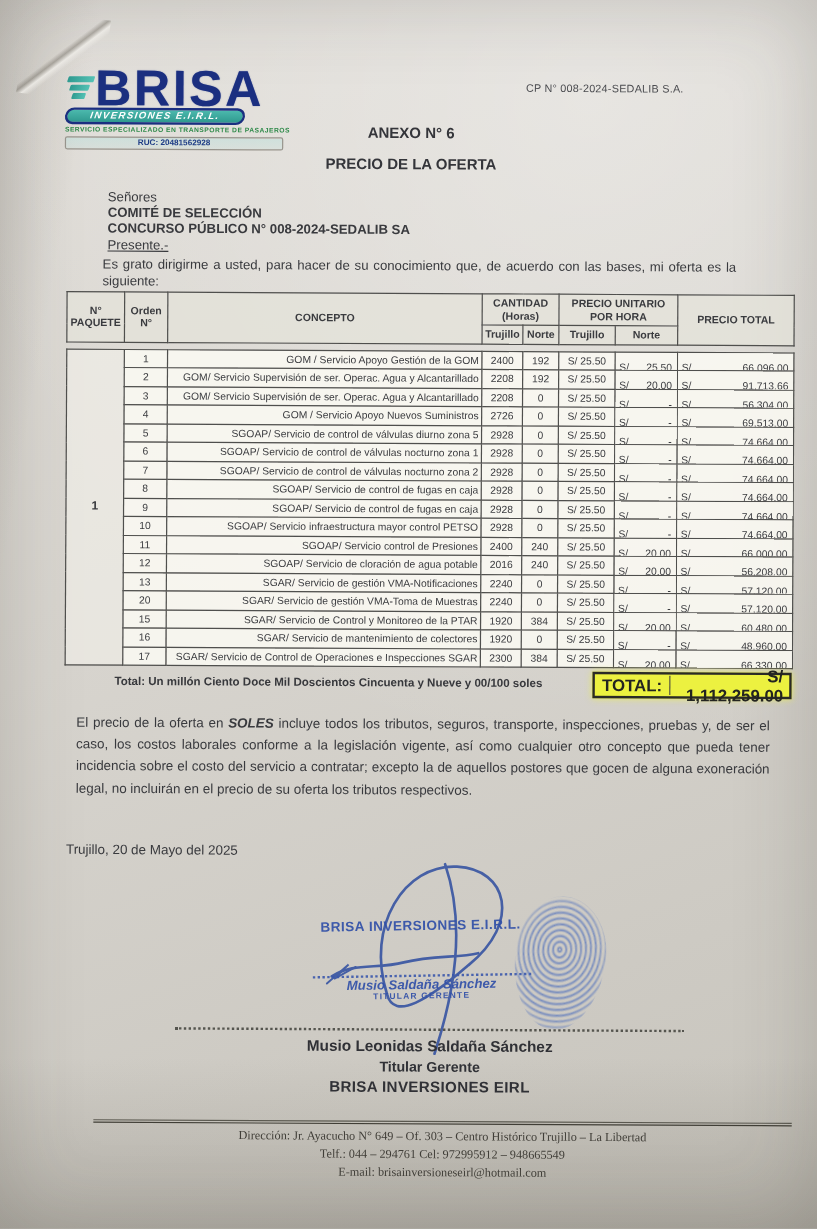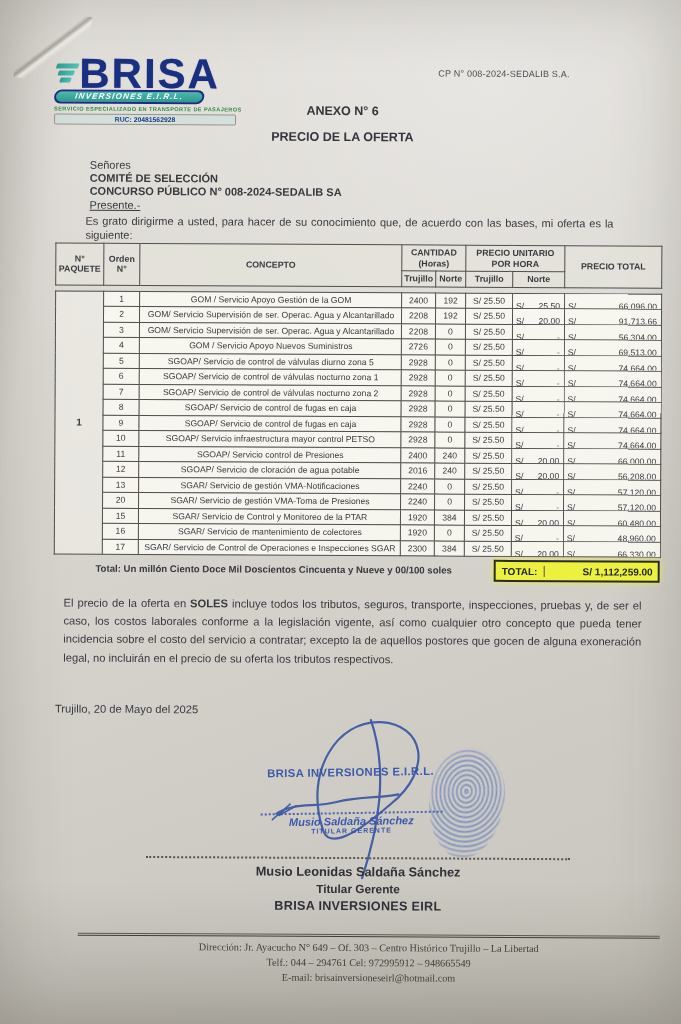--- a/index.html
+++ b/index.html
@@ -66,39 +66,39 @@
   col.c-ct{width:34px;} col.c-cn{width:30px;} col.c-pt{width:47px;} col.c-pn{width:52px;} col.c-tot{width:97px;}
   th, td { border:1px solid #4f4f4d; font-size:8.6px; padding:0 2px; color:#3a3b3f; overflow:hidden; white-space:nowrap; }
   thead th {
     background:rgba(228,227,218,.75); font-weight:bold; text-align:center;
     font-size:8.8px; line-height:10.5px; padding:2px 1px; white-space:pre-line;
   }
   .t-head { border:1.5px solid #45453f; }
   .t-body { margin-top:5px; border:1.5px solid #45453f; }
   .t-body td { height:15.5px; background:rgba(250,249,243,.88); }
   td.c { text-align:center; }
-  td.l { text-align:center; padding-left:3px; }
+  td.l { text-align:right; padding-left:3px; }
   td.paq { text-align:center; font-size:10px; font-weight:bold; background:rgba(243,242,235,.6); }
   td.sp { position:relative; }
   td.sp .cur { position:absolute; left:3px; }
   td.sp .val { position:absolute; right:4px; }
   .total-row { display:flex; margin-top:3px; align-items:stretch; }
   .total-words { flex:1; text-align:center; font-size:9.6px; font-weight:bold; padding-top:5px; color:#37383c; }
   .total-box {
     width:166px; display:flex; align-items:center; height:22px;
     background:#ecf140; border:2px solid #2a2a26;
     box-shadow:0 0 6px rgba(236,241,64,.8);
-    font-weight:bold; font-size:10px; color:#232420;
+    font-weight:bold; font-size:14px; color:#232420;
   }
   .total-box .lab { padding:0 6px; border-right:1px solid #55553f; }
   .total-box .amt { flex:1; text-align:right; padding-right:5px; }
 
   
   .terms { position:absolute; left:64px; top:595px; width:578px; font-size:11.2px; line-height:18.2px; text-align:justify; }
-  .terms b { font-weight:bold; }
+  .terms b { font-weight:bold;font-style:italic; }
   .dateline { position:absolute; left:56px; top:704px; font-size:11.2px; }
 
   
   .sig-svg { position:absolute; left:272px; top:710px; width:214px; height:172px; overflow:visible; }
   .stamp { position:absolute; left:250px; top:766px; width:205px; text-align:center; color:#3150a8; transform:rotate(-1.2deg); }
   .stamp-company { font-size:11.3px; font-weight:bold; letter-spacing:.4px; opacity:.92; }
   .stamp-dots { width:182px; margin:34px auto 0 auto; border-top:2.2px dotted #3b58ac; opacity:.9; }
   .stamp-name { margin-top:1px; font-size:11px; font-weight:bold; font-style:italic; opacity:.92; }
   .stamp-title { font-size:7px; font-weight:bold; letter-spacing:1px; opacity:.92; }
   .fingerprint {
@@ -394,21 +394,21 @@
                 <span class="cur">S/</span>
                 <span class="val">-</span>
               </td>
               <td class="sp">
                 <span class="cur">S/</span>
                 <span class="val">57,120.00</span>
               </td>
             </tr>
             <tr>
               <td class="c">20</td>
-              <td class="l">SGAR/ Servicio de gestión VMA-Toma de Presiones</td>
+              <td class="l">SGAR/ Servicio de gestión VMA-Toma de Muestras</td>
               <td class="c">2240</td>
               <td class="c">0</td>
               <td class="c">S/ 25.50</td>
               <td class="sp">
                 <span class="cur">S/</span>
                 <span class="val">-</span>
               </td>
               <td class="sp">
                 <span class="cur">S/</span>
                 <span class="val">57,120.00</span>

